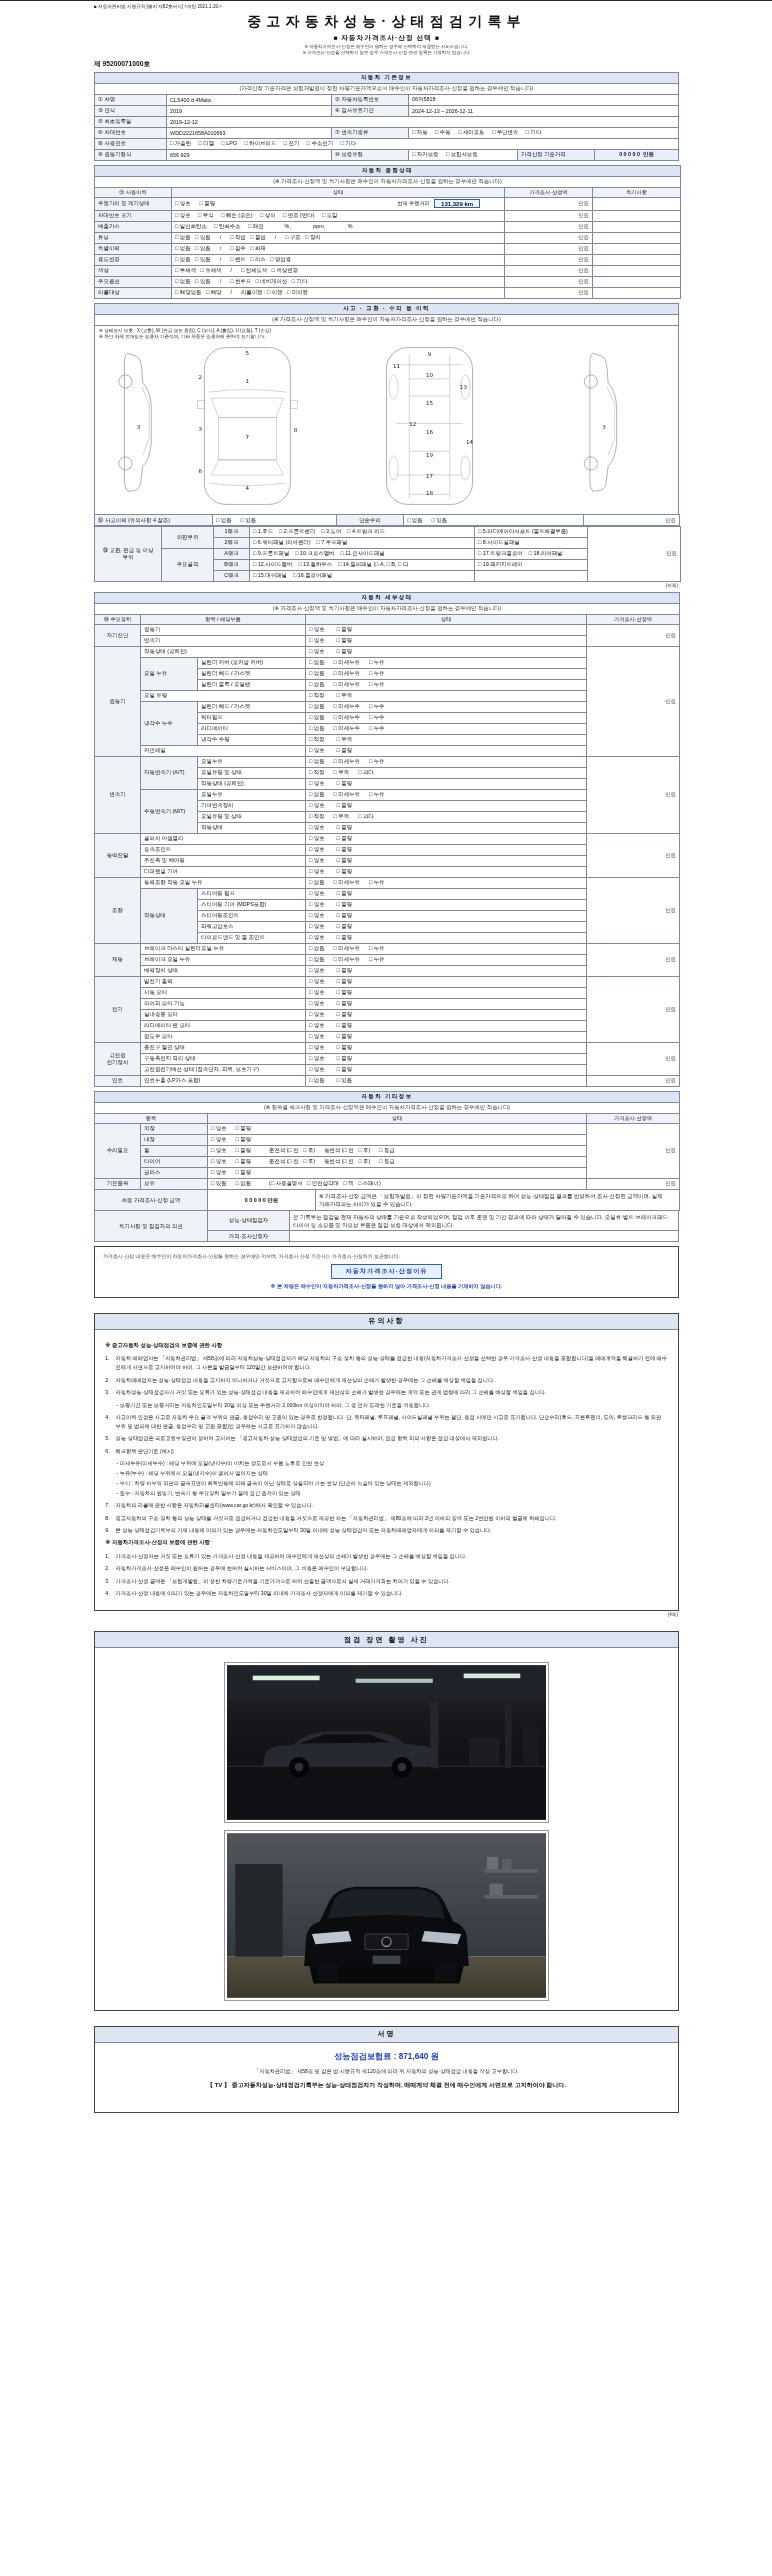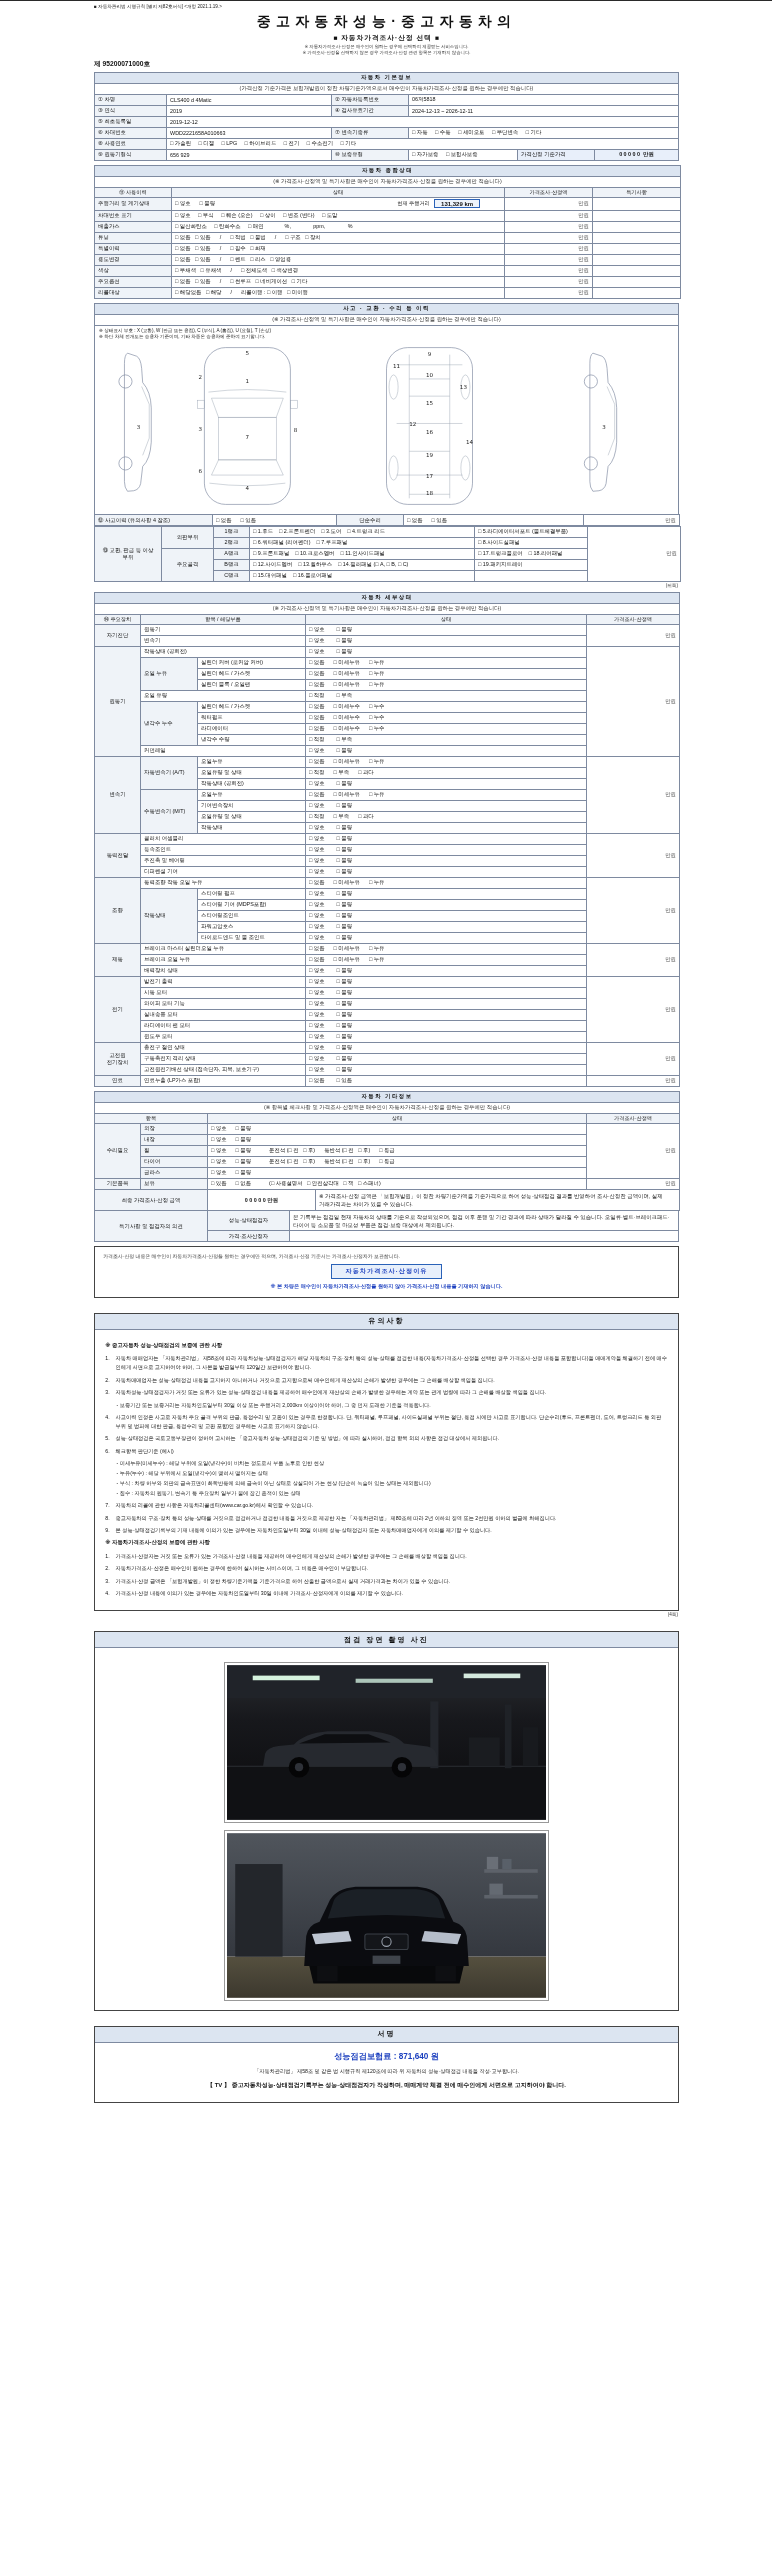--- a/index.html
+++ b/index.html
@@ -46,34 +46,34 @@
   .n-text { flex:1; }
   .n-sub { margin:1px 0 1px 11.3px; color:#222; }
   .reason-box { border:0.8px solid #444; margin-top:4.1px; padding:5.2px 8.2px 7.2px; font-size:4.9px; text-align:center; }
   .reason-note { color:#333; margin-bottom:4.1px; text-align:left; }
   .reason-title { display:inline-block; border:0.8px solid #2a62b8; background:#e8f0fb; color:#1b3fbf;
                   font-weight:bold; font-size:6.2px; letter-spacing:1px; padding:2.1px 13.4px; margin:1px 0 4.1px; }
   .reason-blue { color:#1b3fbf; font-weight:bold; font-size:5.2px; }
   .photos-body { padding:6.2px 0 9.3px; }
   .photo-frame { width:325px; margin:7.2px auto 0; border:0.5px solid #999; padding:2.1px; background:#fff; }
   .photo-frame svg { display:block; }
-  .sign-box { padding-bottom:12px; }
+  .sign-box { padding-bottom:22px; }
   .insurance { text-align:center; color:#1b3fbf; font-weight:bold; font-size:8.2px; margin:8.2px 0 6.2px; }
   .sign-line { text-align:center; font-size:5.2px; color:#222; margin:2.1px 15.5px; }
   .sign-line2 { text-align:center; font-size:6px; font-weight:bold; margin:5.2px 15.5px 0; }
 </style>
 </head>
 <body>
 
 <div class="topline"></div>
 
 <div class="sheet">
 
   <div class="reg">■ 자동차관리법 시행규칙 [별지 제82호서식] &lt;개정 2021.1.19.&gt;</div>
-  <div class="title">중고자동차성능·중고자동차의</div>
+  <div class="title">중고자동차성능·상태점검기록부</div>
   <div class="subtitle">■ 자동차가격조사·산정 선택 ■</div>
   <div class="subnote">※ 자동차가격조사·산정은 매수인이 원하는 경우에 선택하여 제공받는 서비스입니다.</div>
   <div class="subnote">※ 가격조사·산정을 선택하지 않은 경우 가격조사·산정 관련 항목은 기재하지 않습니다.</div>
   <div class="docno">제 95200071000호</div>
 
   <table class="tbl">
     <colgroup>
         <col style="width:72px">
         <col style="width:165px">
         <col style="width:77px">

